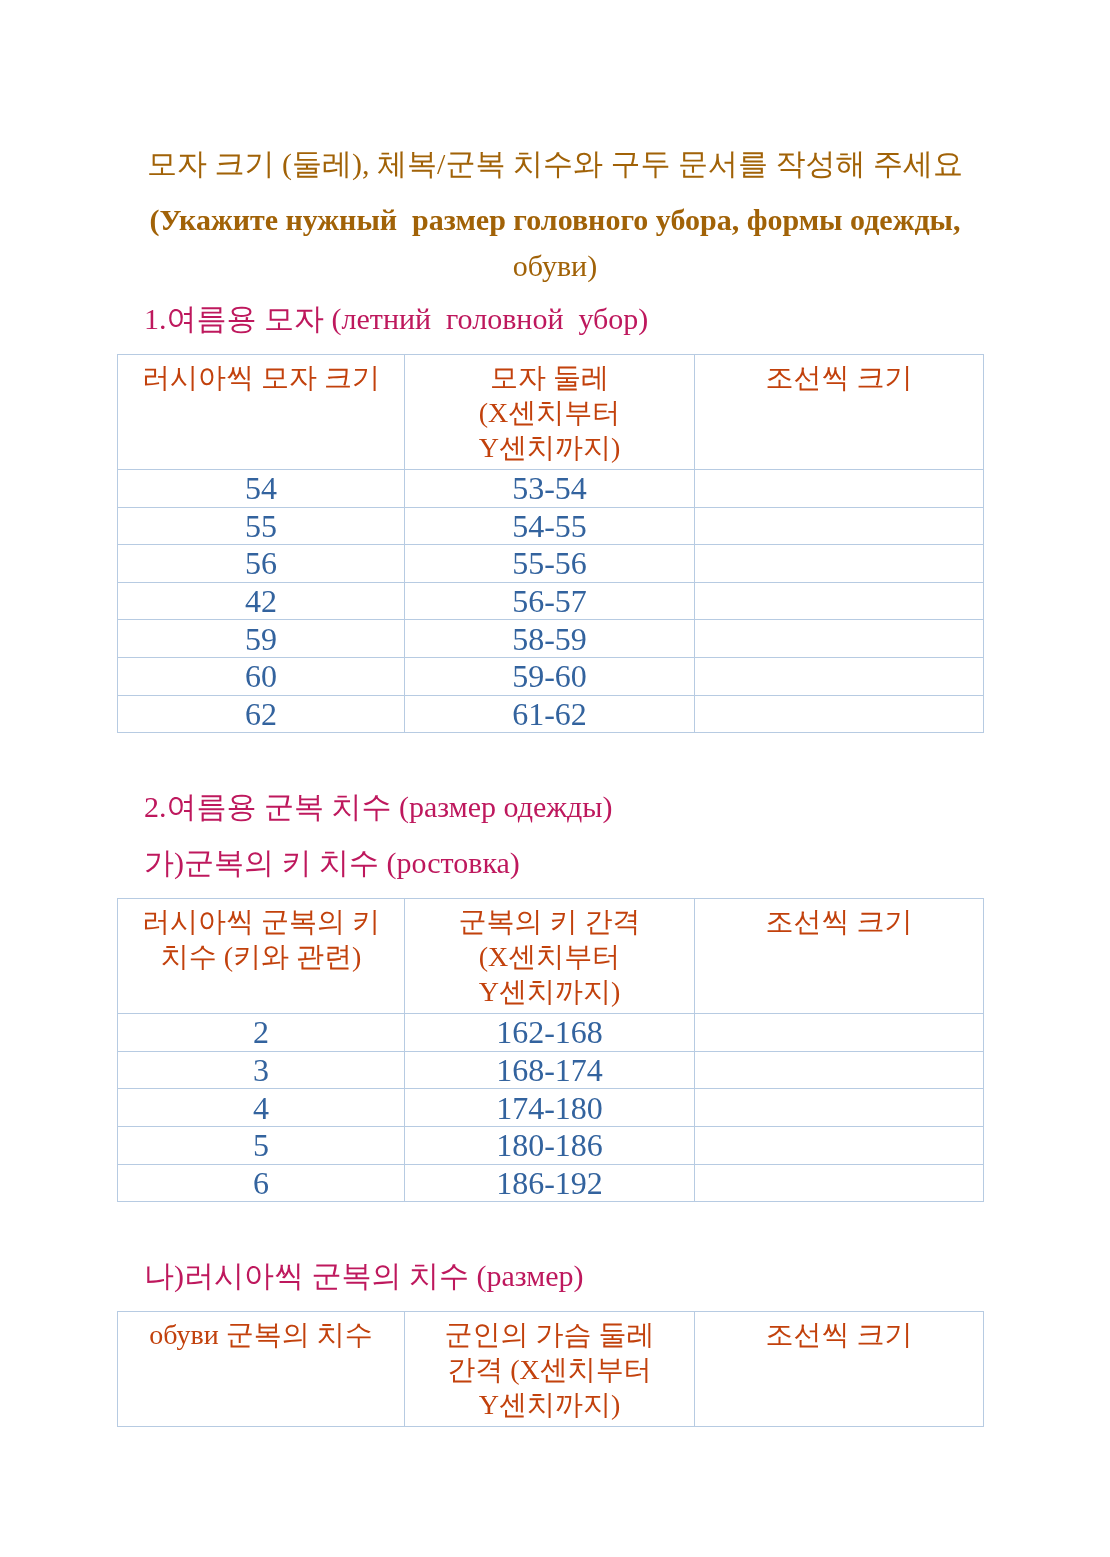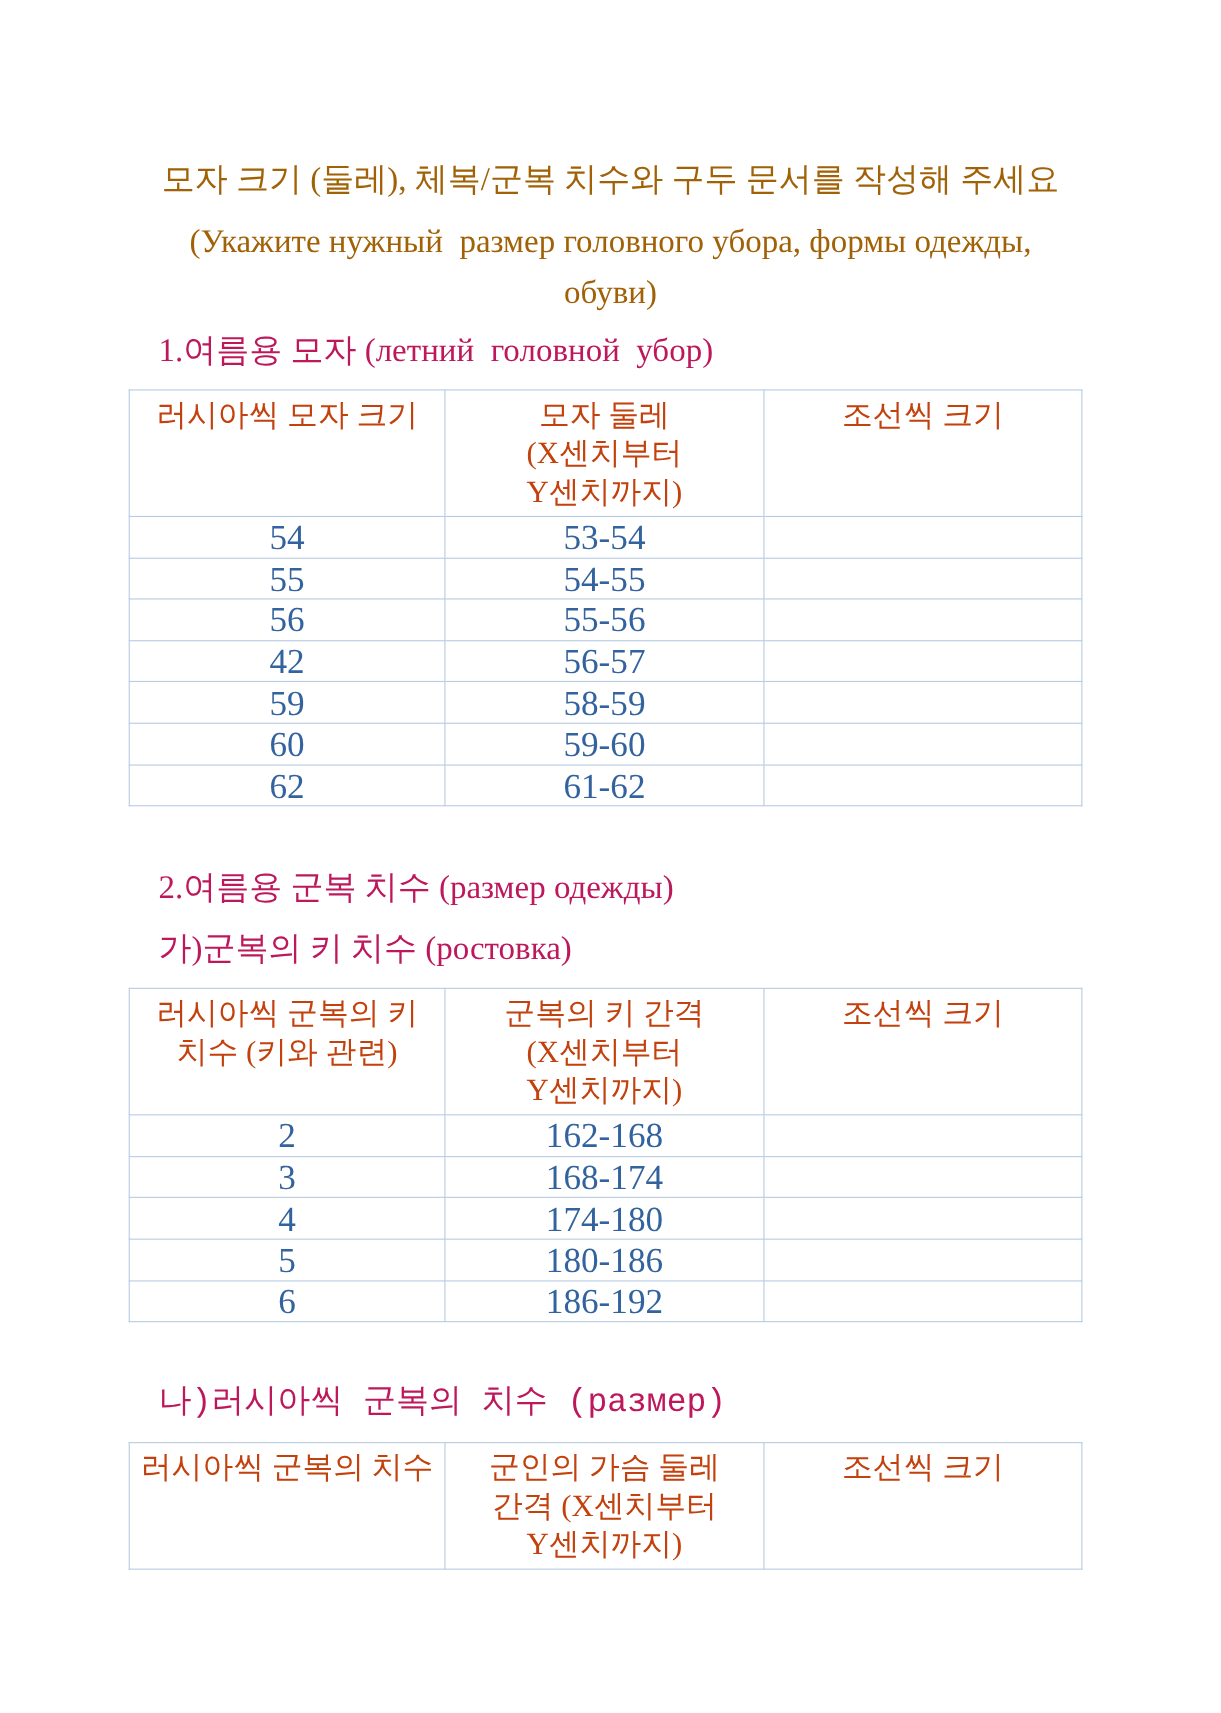--- a/index.html
+++ b/index.html
@@ -21,40 +21,40 @@
   }
   .title {
     text-align: center;
     font-size: 30px;
     line-height: 38px;
     white-space: pre-wrap;
     margin: 0;
     color: #a16207;
   }
   .title-ko   { margin-top: 145px; }
-  .title-ru-1 { margin-top: 18px; }
+  .title-ru-1 { margin-top: 18px; font-weight: bold; }
   .title-ru-2 { margin-top: 8px; }
 
   .content {
     margin-left: 117px;
     width: 866px;
   }
   .section-heading {
     font-size: 30px;
     font-weight: normal;
     line-height: 36px;
     margin: 17px;
     padding-left: 10px;
     white-space: pre-wrap;
     color: #be185d;
   }
   .h-sec1  { margin-top: 16px; }
   .h-sec2  { margin-top: 56px; }
   .h-sec2a { margin-top: 20px; }
-  .h-sec2b { margin-top: 56px; font-family: Liberation Mono, monospace; }
+  .h-sec2b { margin-top: 56px; }
 
   table.size-table {
     border-collapse: collapse;
     width: 866px;
     table-layout: fixed;
   }
   .t-hat    { margin-top: 10px; }
   .t-height { margin-top: 11px; }
   .t-chest  { margin-top: 12px; }
 
@@ -206,21 +206,21 @@
     <h3 class="section-heading h-sec2b">나)러시아씩 군복의 치수 (размер)</h3>
 
     <table class="size-table t-chest">
       <colgroup>
           <col class="c1">
           <col class="c2">
           <col class="c3">
         </colgroup>
       <thead>
         <tr>
-          <th class="th-chest">러시아씩 군복의 치수</th>
+          <th class="th-chest">обуви 군복의 치수</th>
           <th class="th-chest">군인의 가슴 둘레
 간격 (X센치부터
 Y센치까지)</th>
           <th class="th-chest">조선씩 크기</th>
         </tr>
       </thead>
     </table>
 
   </div>
 </div>

